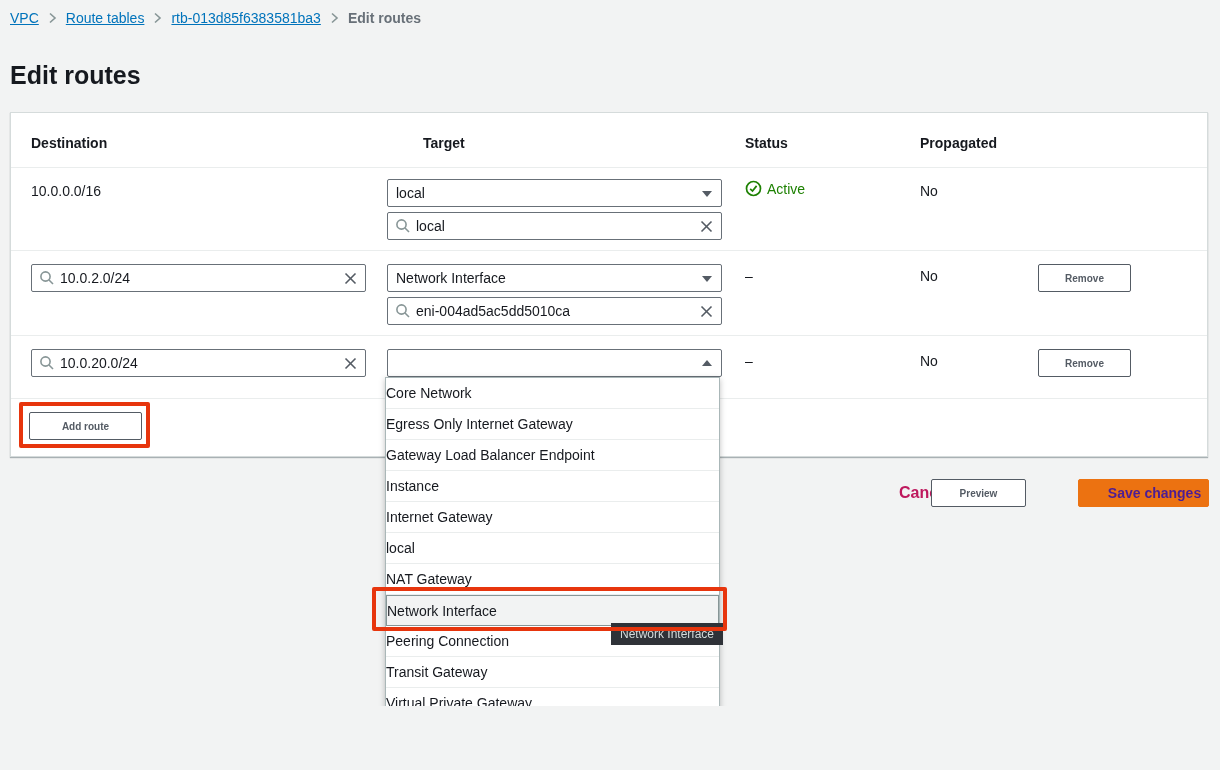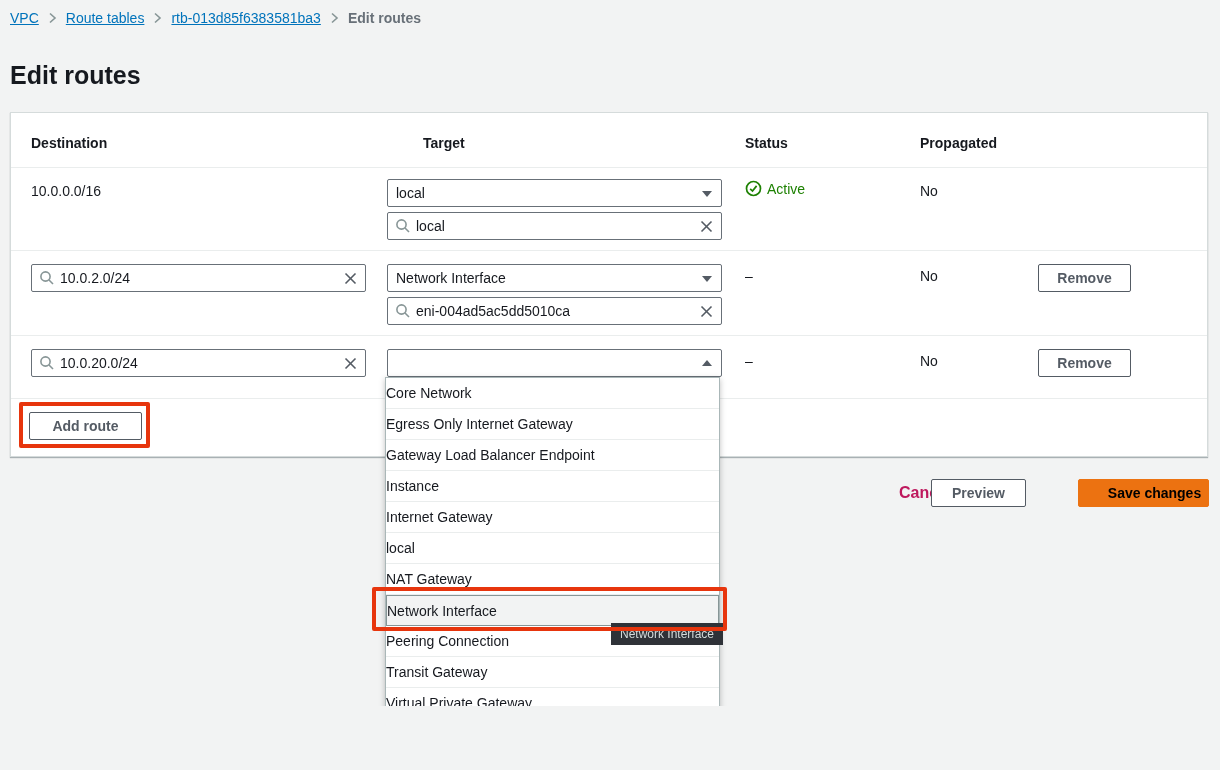--- a/index.html
+++ b/index.html
@@ -59,32 +59,32 @@
   .x-icon { position: absolute; right: 7px; top: 6px; cursor: pointer; }
 
   
   .status-active { position: absolute; display: flex; align-items: center; gap: 5px;
     color: #1d8102; font-size: 14px; }
 
   
   .btn-secondary {
     position: absolute; height: 28px; background: #fff;
     border: 1px solid #545b64; border-radius: 2px;
-    color: #545b64; font-weight: 700; font-size: 14px;
+    color: #545b64; font-weight: 700; font-size: 10px;
     font-family: "Liberation Sans", sans-serif; cursor: pointer; text-align: center;
   }
   .btn-link {
     position: absolute; height: 28px; line-height: 28px; background: none; border: none;
     color: #be185d; font-weight: 700; font-size: 16px;
     font-family: "Liberation Sans", sans-serif; cursor: pointer; padding: 0;
   }
   .btn-primary {
     position: absolute; height: 28px; background: #ec7211;
     border: 1px solid #ec7211; border-radius: 2px;
-    color: #000000; font-weight: 700; font-size: 14px;
+    color: #4c1d95; font-weight: 700; font-size: 14px;
     font-family: "Liberation Sans", sans-serif; cursor: pointer; text-align: center; padding-left: 28px;
   }
 
   
   .dropdown-panel {
     position: absolute; left: 385px; top: 377px; width: 335px; z-index: 10;
     background: #fff; border: 1px solid #aab7b8;
     box-shadow: 0 2px 6px rgba(0,0,0,.25);
   }
   .dd-option {

